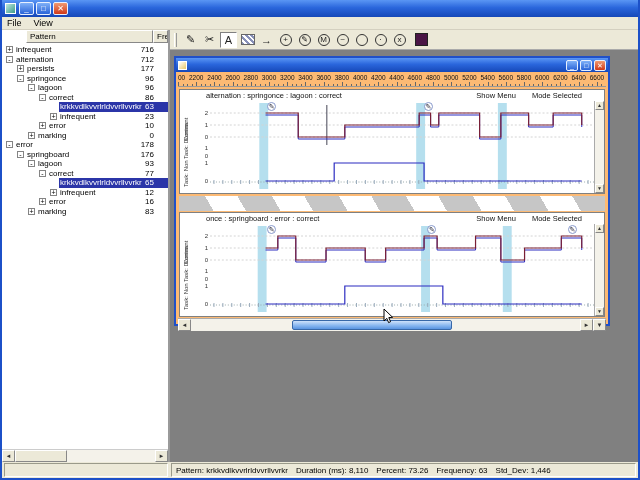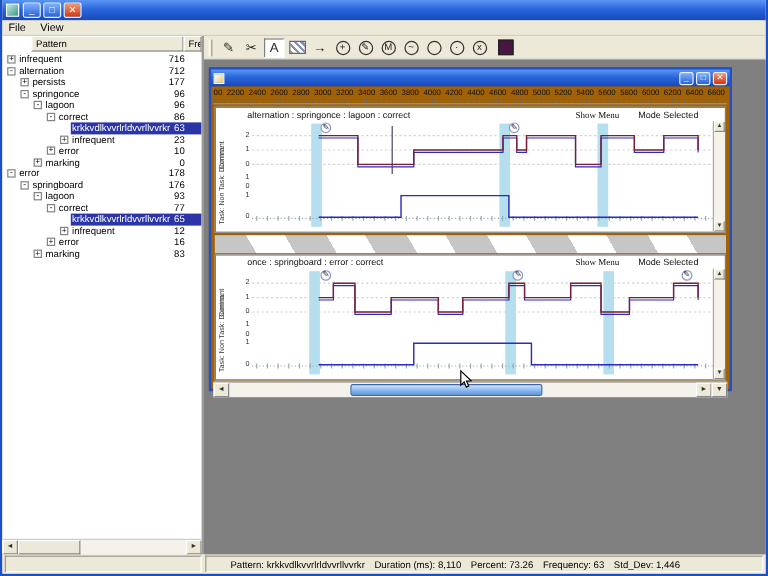--- a/index.html
+++ b/index.html
@@ -46,52 +46,52 @@
   .workspace{flex:1;display:flex;flex-direction:column;min-width:0;}
   .toolbar{height:20px;flex:0 0 auto;background:#ece9d8;border-bottom:1px solid #aaa;display:flex;align-items:center;padding:0 3px;}
   .grip{width:3px;height:14px;border-left:1px solid #fff;border-right:1px solid #999;margin:0 4px 0 1px;}
   .tool{width:17px;height:16px;display:flex;align-items:center;justify-content:center;font-size:11px;color:#222;margin:0 1px;}
   .tool.selected{border:1px solid;border-color:#808080 #fff #fff #808080;background:#fff;}
   .circ{width:12px;height:12px;border:1px solid #333;border-radius:50%;font-size:8px;line-height:10px;text-align:center;}
   .hatchbox{width:14px;height:11px;border:1px solid #666;background:repeating-linear-gradient(45deg,#8890b8 0 2px,#fff 2px 4px);}
   .swatch{width:13px;height:13px;border:1px solid #222;margin-left:6px;}
   .client{flex:1;position:relative;background:#808080;min-height:0;}
   
-  .child{position:absolute;left:4px;top:6px;width:436px;height:270px;border:2px solid #2050c8;background:#a16207;
+  .child{position:absolute;left:4px;top:6px;width:436px;height:270px;border:2px solid #2050c8;background:#fdba74;
          display:flex;flex-direction:column;}
   .child-titlebar{height:14px;flex:0 0 auto;background:linear-gradient(180deg,#5a96f4,#2a66dc 45%,#1648b8);
                   display:flex;align-items:center;padding:0 2px;}
   .child-ico{width:9px;height:9px;background:linear-gradient(135deg,#fff,#e8c868);border:1px solid #fff;margin-right:3px;}
   .child-body{flex:1;display:flex;flex-direction:column;min-height:0;padding:1px 2px;position:relative;}
   .ruler{height:14px;flex:0 0 auto;position:relative;overflow:hidden;font-size:6.5px;color:#111;
          border-bottom:1px solid #999;margin-bottom:2px;}
   .rlabel{position:absolute;top:1px;transform:translateX(-50%);white-space:nowrap;}
   .rtick{position:absolute;bottom:0;width:1px;height:2px;background:#666;}
   .rtick.major{height:4px;}
   .panel{flex:0 0 auto;border:1px solid #808080;margin:0 1px 1px 1px;background:#fff;}
   .panel-head{display:flex;align-items:center;height:11px;font-size:7.5px;color:#111;padding-left:26px;white-space:nowrap;overflow:hidden;}
-  .mh1{margin-left:auto;font-family:Liberation Serif, serif;}
+  .mh1{margin-left:auto;}
   .mh2{margin:0 22px 0 16px;}
   .panel-body{display:flex;height:92px;}
   .track-labels{width:30px;flex:0 0 auto;position:relative;font-size:6px;color:#333;}
   .vlabel{position:absolute;left:3px;transform:rotate(-90deg);transform-origin:0 0;white-space:nowrap;}
   .ticknum{position:absolute;right:2px;font-size:6px;}
   .plot{flex:1;position:relative;min-width:0;}
   .marker{position:absolute;top:1px;width:9px;height:9px;border:1px solid #8899cc;border-radius:50%;
           background:rgba(255,255,255,.8);color:#223;font-size:7px;line-height:8px;text-align:center;}
   .vscroll{width:10px;flex:0 0 auto;background:#f4f2ea;border-left:1px solid #aaa;display:flex;flex-direction:column;}
   .vs-btn{height:9px;background:#ece9d8;border:1px solid;border-color:#fff #888 #888 #fff;font-size:5px;line-height:7px;text-align:center;color:#333;}
   .vs-sp{flex:1;}
   .hatch-sep{height:15px;flex:0 0 auto;margin:1px 1px;background:repeating-linear-gradient(60deg,#c6c6c6 0 30px,#ffffff 30px 58px);}
   .child-hscroll{height:13px;flex:0 0 auto;margin-top:auto;display:flex;background:#f4f2ea;border-top:1px solid #aaa;}
   .hthumb-blue{position:absolute;left:26%;top:1px;height:10px;width:41%;border:1px solid #3868a8;border-radius:2px;
                background:linear-gradient(180deg,#cfe2fa,#8ab8f0 55%,#5a94e0);}
   
   .statusbar{height:16px;flex:0 0 auto;background:#ece9d8;display:flex;gap:3px;padding:1px 2px;font-size:8px;align-items:stretch;}
-  .sb-cell{border:1px solid;border-color:#9a9a8a #fff #fff #9a9a8a;display:flex;align-items:center;padding:0 20px;gap:8px;white-space:nowrap;overflow:hidden;}
+  .sb-cell{border:1px solid;border-color:#9a9a8a #fff #fff #9a9a8a;display:flex;align-items:center;padding:0 4px;gap:8px;white-space:nowrap;overflow:hidden;}
   .sb-1{width:164px;flex:0 0 auto;}
   .sb-2{flex:1;}
   .cursor{position:absolute;left:381px;top:308px;z-index:50;pointer-events:none;}
 </style>
 </head>
 <body>
 
 <div class="app">
 
   <div class="titlebar">

